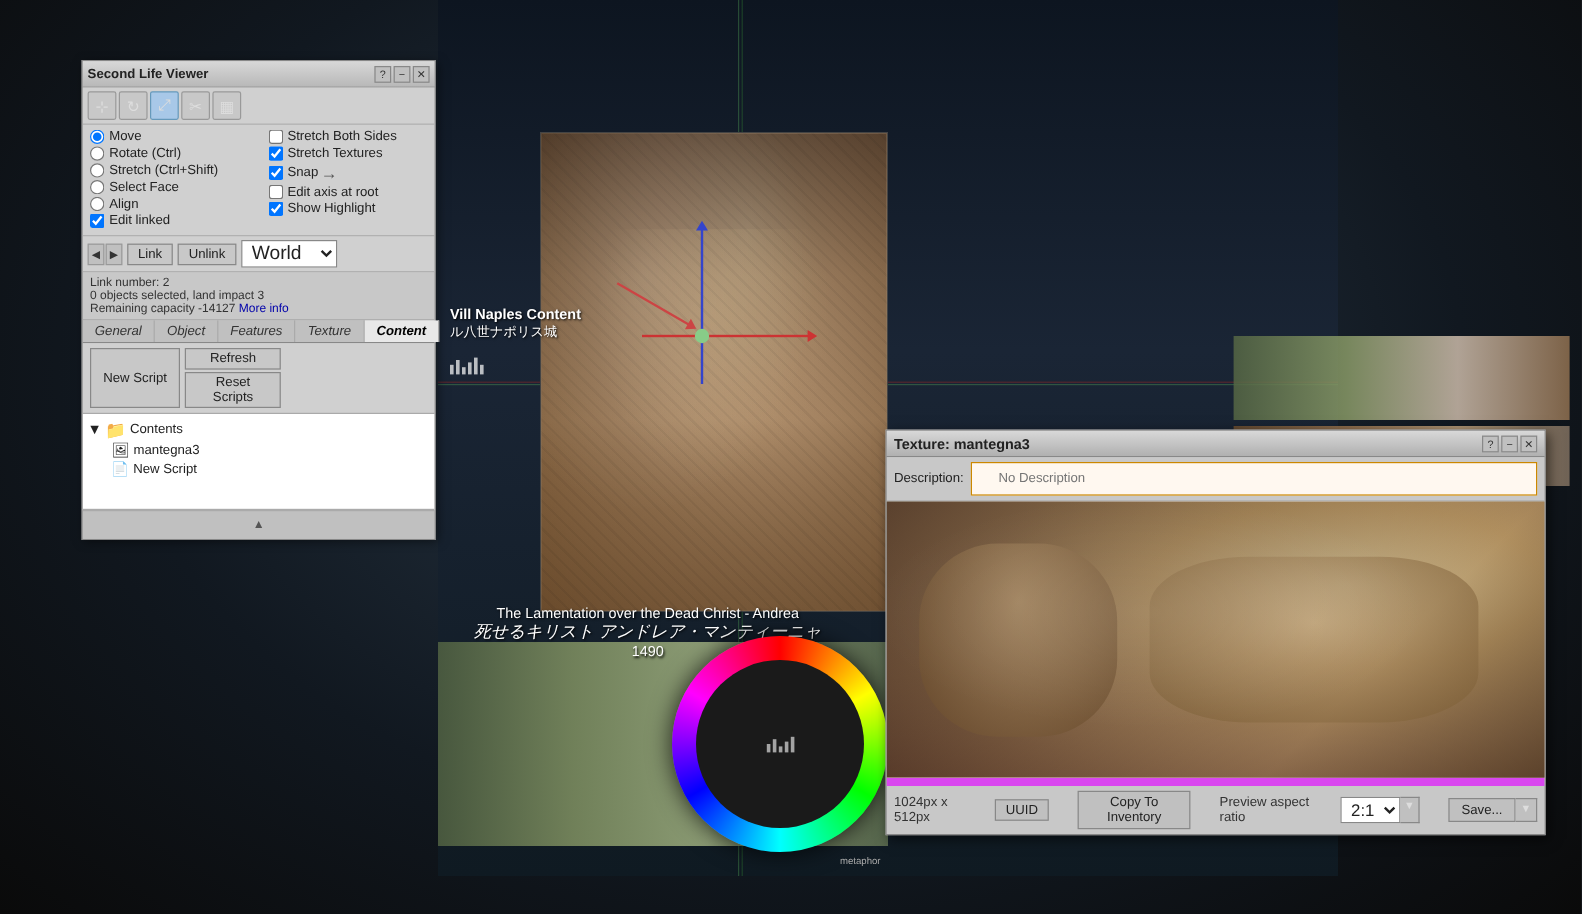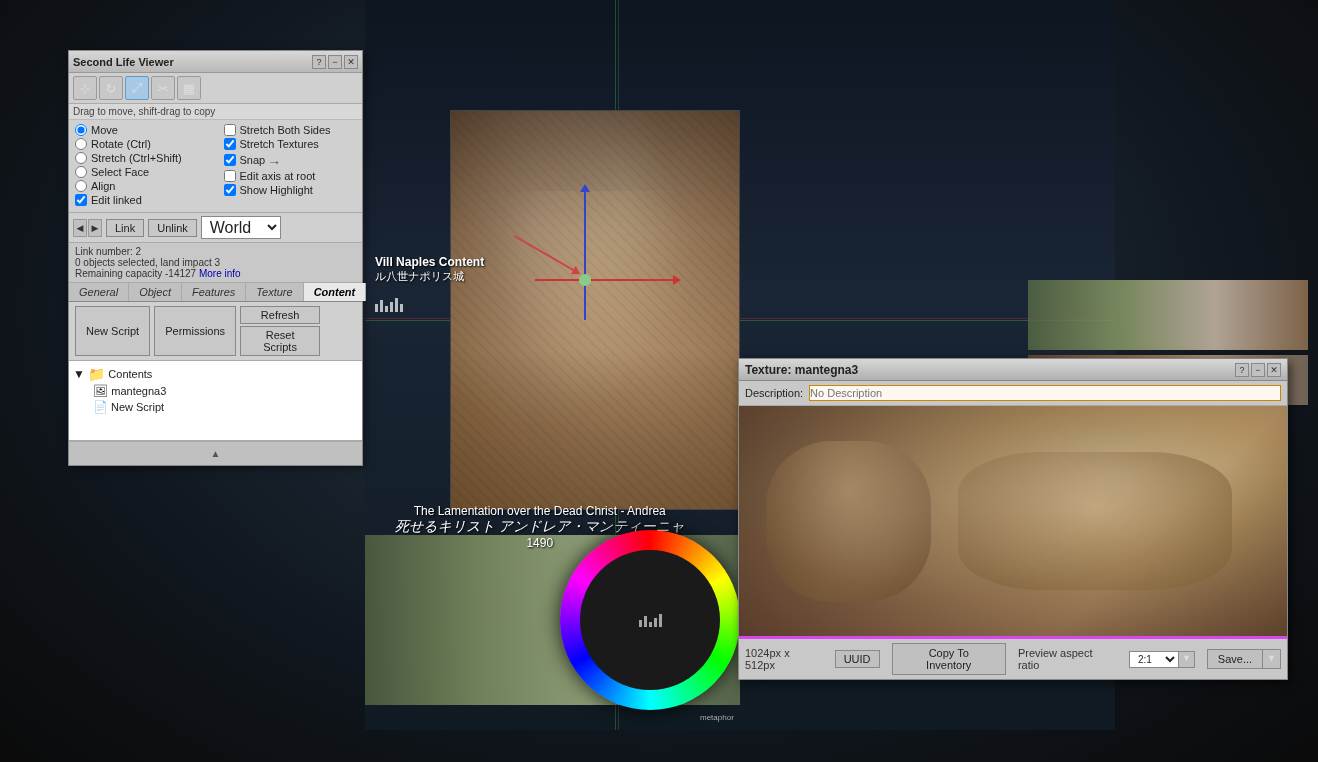--- a/index.html
+++ b/index.html
@@ -441,25 +441,25 @@
     }
 
     .desc-label {
       font-size: 11px;
       color: #222;
       white-space: nowrap;
     }
 
     .desc-input {
       flex: 1;
-      height: 16px;
+      height: 28px;
       border: 1px solid #cc8800;
       background: #fff8f0;
       font-size: 11px;
-      padding: 0 0;
+      padding: 0 22px;
       color: #666;
     }
 
     .tex-preview {
       width: 100%;
       height: 230px;
       background: linear-gradient(135deg, #7a6a50 0%, #a08060 15%, #c8aa88 30%, #d4b896 45%, #c0a070 60%, #907050 80%, #705030 100%);
       position: relative;
       overflow: hidden;
     }
@@ -478,22 +478,22 @@
       width: 100%; height: 100%;
       background: 
         radial-gradient(ellipse at 70% 30%, #c8b890 0%, #b09060 30%, #907050 60%, #604030 100%);
     }
 
     .tex-footer {
       display: flex;
       align-items: center;
       padding: 4px 6px;
       background: #c8c8c8;
-      border-top: 3px solid #d946ef;
-      gap: 12px;
+      border-top: 7px solid #d946ef;
+      gap: 24px;
     }
 
     .tex-size {
       font-size: 11px;
       color: #333;
     }
 
     .tex-uuid-btn {
       background: #c0c0c0;
       border: 1px solid #888;
@@ -515,21 +515,21 @@
     .tex-preview-ratio {
       margin-left: auto;
       font-size: 11px;
       color: #333;
     }
 
     .tex-ratio-select {
       background: #ffffff;
       border: 1px solid #888;
       padding: 1px 4px;
-      font-size: 10px;
+      font-size: 14px;
       color: #222;
       width: 50px;
     }
 
     .tex-ratio-arrow {
       background: #c0c0c0;
       border: 1px solid #888;
       border-left: none;
       padding: 1px 3px;
       cursor: pointer;
@@ -678,21 +678,20 @@
   </div>
 
   <div class="panel-toolbar">
     <div class="toolbar-icon-btn" title="Move">⊹</div>
     <div class="toolbar-icon-btn" title="Rotate">↻</div>
     <div class="toolbar-icon-btn active" title="Stretch">⤢</div>
     <div class="toolbar-icon-btn" title="Snap">✂</div>
     <div class="toolbar-icon-btn" title="Align">▦</div>
   </div>
 
-  <div class="drag-label">Drag to move, shift-drag to copy</div>
 
   <div class="options-grid">
     <div style="display:flex; gap:16px;">
       <div style="flex:1;">
         <div class="option-row">
           <input type="radio" name="tool" checked="" style="">
           <span class="option-label">Move</span>
         </div>
         <div class="option-row">
           <input type="radio" name="tool" style="">
@@ -767,21 +766,20 @@
   <div class="tab-row">
     <div class="tab">General</div>
     <div class="tab">Object</div>
     <div class="tab">Features</div>
     <div class="tab">Texture</div>
     <div class="tab active">Content</div>
   </div>
 
   <div class="scripts-toolbar">
     <button class="script-btn">New Script</button>
-    <button class="script-btn">Permissions</button>
     <div class="scripts-toolbar-right">
       <button class="refresh-btn">Refresh</button>
       <button class="reset-btn">Reset Scripts</button>
     </div>
   </div>
 
   <div class="contents-area">
     <div class="contents-tree">
       <div class="tree-folder">
         <span class="tree-icon">▼</span>

